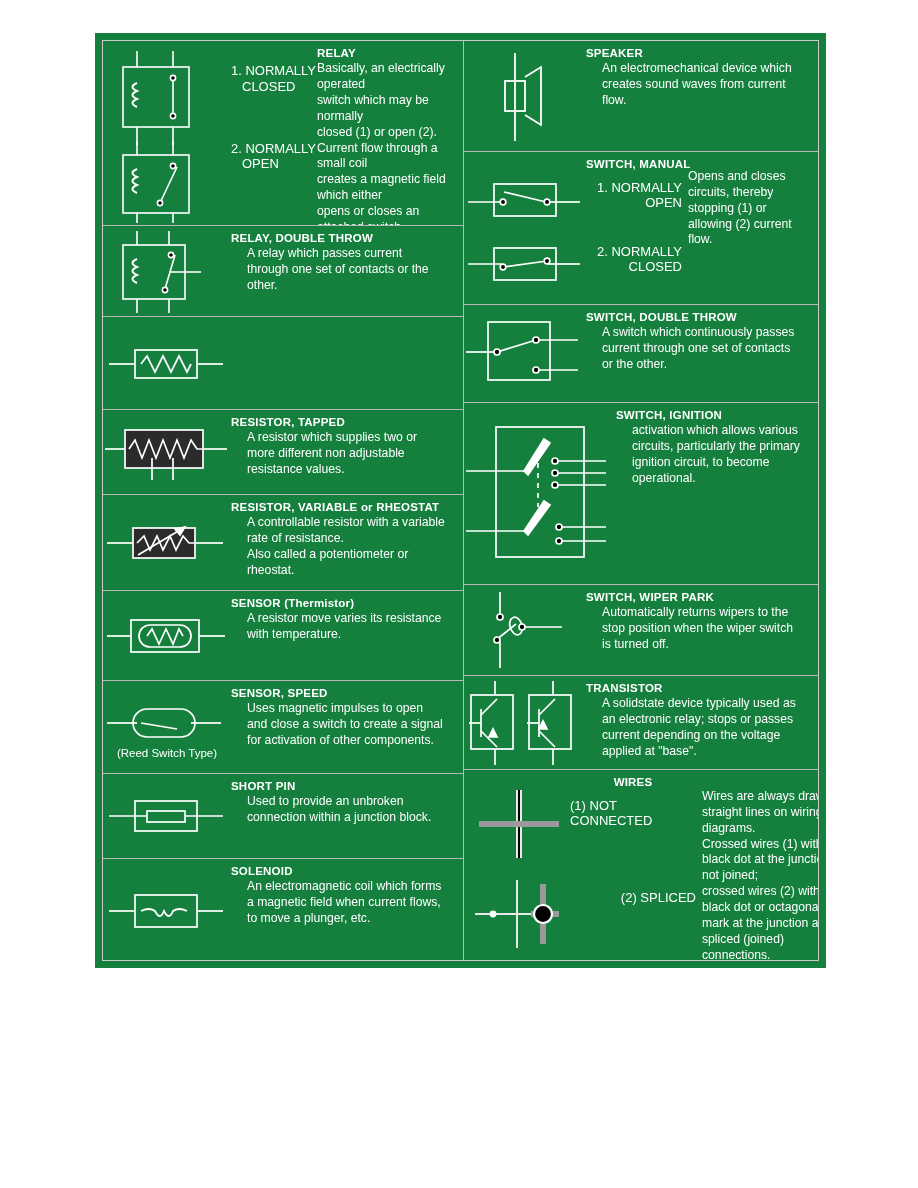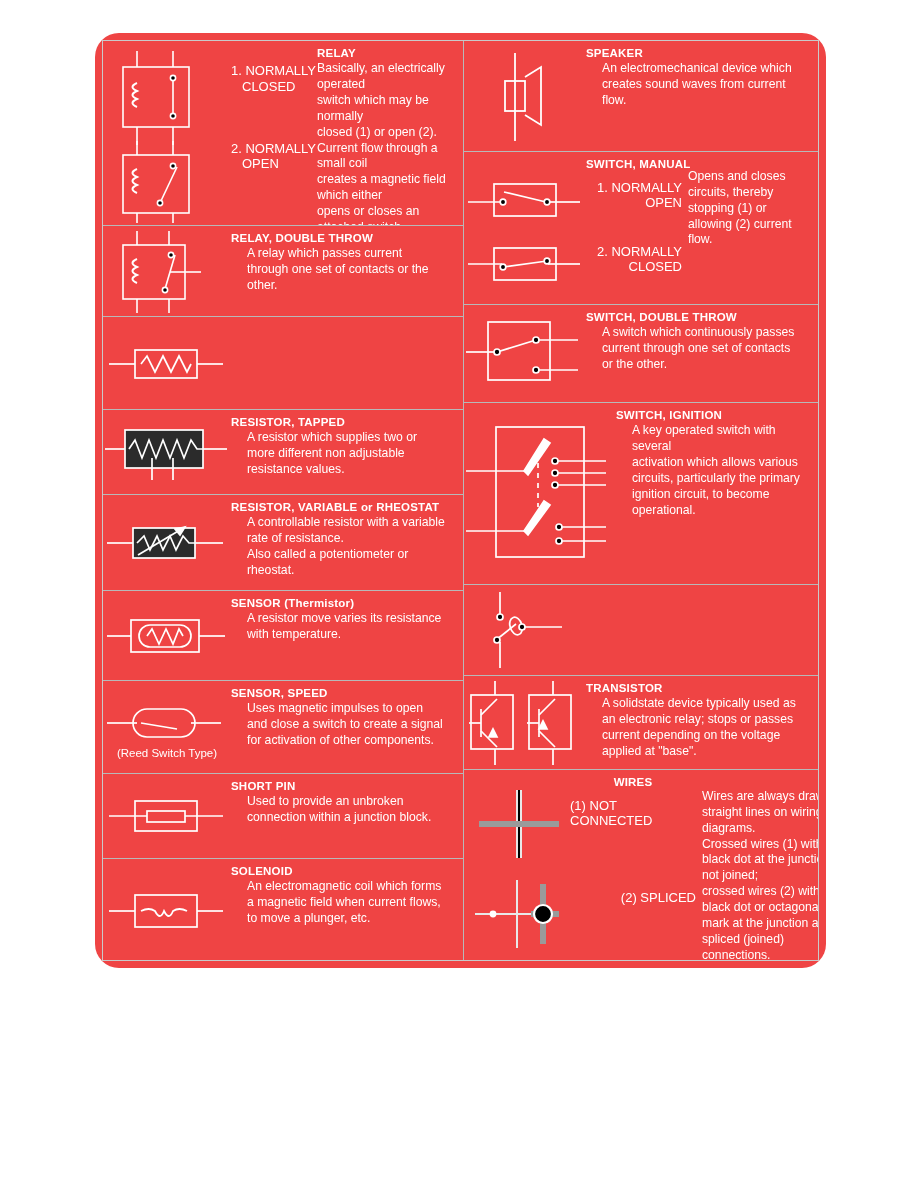--- a/index.html
+++ b/index.html
@@ -1,18 +1,18 @@
 <!DOCTYPE html>
 <html><head>
 <meta charset="utf-8">
 <style>
   html,body{margin:0;padding:0;background:#ffffff;}
   body{width:918px;height:1188px;font-family:"Liberation Sans",sans-serif;}
   .page{position:relative;width:918px;height:1188px;background:#fff;}
-  .panel{position:absolute;left:95px;top:33px;width:731px;height:935px;background:#ef4444;border-radius:24px;}
+  .panel{position:absolute;left:95px;top:33px;width:731px;height:935px;background:#15803d;}
   .inner{position:absolute;left:7px;top:7px;right:7px;bottom:7px;border:1px solid #c9c9c9;box-sizing:border-box;}
   .cols{position:absolute;left:0;top:0;right:0;bottom:0;display:flex;}
   .col{position:relative;box-sizing:border-box;}
   .col-left{width:361px;border-right:1px solid #b8b8b8;}
   .col-right{flex:1;}
   .row{position:relative;box-sizing:border-box;border-bottom:1px solid #b8b8b8;display:flex;align-items:flex-start;overflow:hidden;}
   .row.last{border-bottom:none;}
   .sym{flex:0 0 auto;position:relative;display:flex;align-items:center;justify-content:center;flex-direction:column;}
   .txt{flex:1 1 auto;position:relative;padding-top:6px;}
   .ttl{color:#fff;font-weight:bold;font-size:11.5px;letter-spacing:.2px;line-height:1.15;}
@@ -365,21 +365,20 @@
                   <circle cx="89" cy="64" r="3" fill="#000"></circle>
                   <circle cx="89" cy="76" r="3" fill="#000"></circle>
                   <circle cx="93" cy="118" r="3" fill="#000"></circle>
                   <circle cx="93" cy="132" r="3" fill="#000"></circle>
                 </g>
               </svg>
             </div>
             <div class="txt">
               <div class="ttl">SWITCH, IGNITION</div>
               <div class="bdy">
-                <p>A key operated switch with several</p>
                 <p>activation which allows various</p>
                 <p>circuits, particularly the primary</p>
                 <p>ignition circuit, to become</p>
                 <p>operational.</p>
               </div>
             </div>
           </div>
 
           <div class="row" style="height:91px">
             <div class="sym" style="width:122px;height:91px">
@@ -388,20 +387,28 @@
                   <line x1="30" y1="4" x2="30" y2="26"></line>
                   <circle cx="30" cy="29" r="3" fill="#000"></circle>
                   <ellipse cx="46" cy="38" rx="6" ry="9" transform="rotate(-18 46 38)"></ellipse>
                   <line x1="52" y1="39" x2="92" y2="39"></line>
                   <circle cx="52" cy="39" r="3" fill="#000"></circle>
                   <line x1="26" y1="52" x2="46" y2="36"></line>
                   <circle cx="27" cy="52" r="3" fill="#000"></circle>
                   <line x1="30" y1="54" x2="30" y2="80"></line>
                 </g>
               </svg>
+            </div>
+            <div class="txt">
+              <div class="ttl">SWITCH, WIPER PARK</div>
+              <div class="bdy">
+                <p>Automatically returns wipers to the</p>
+                <p>stop position when the wiper switch</p>
+                <p>is turned off.</p>
+              </div>
             </div>
           </div>
 
           <div class="row" style="height:94px">
             <div class="sym" style="width:122px;height:94px">
               <svg width="120" height="88" viewBox="0 0 120 88">
                 <g stroke="#fff" fill="none" stroke-width="1.7">
                   <rect x="6" y="16" width="42" height="54"></rect>
                   <line x1="30" y1="2" x2="30" y2="16"></line>
                     <line x1="30" y1="70" x2="30" y2="86"></line>

